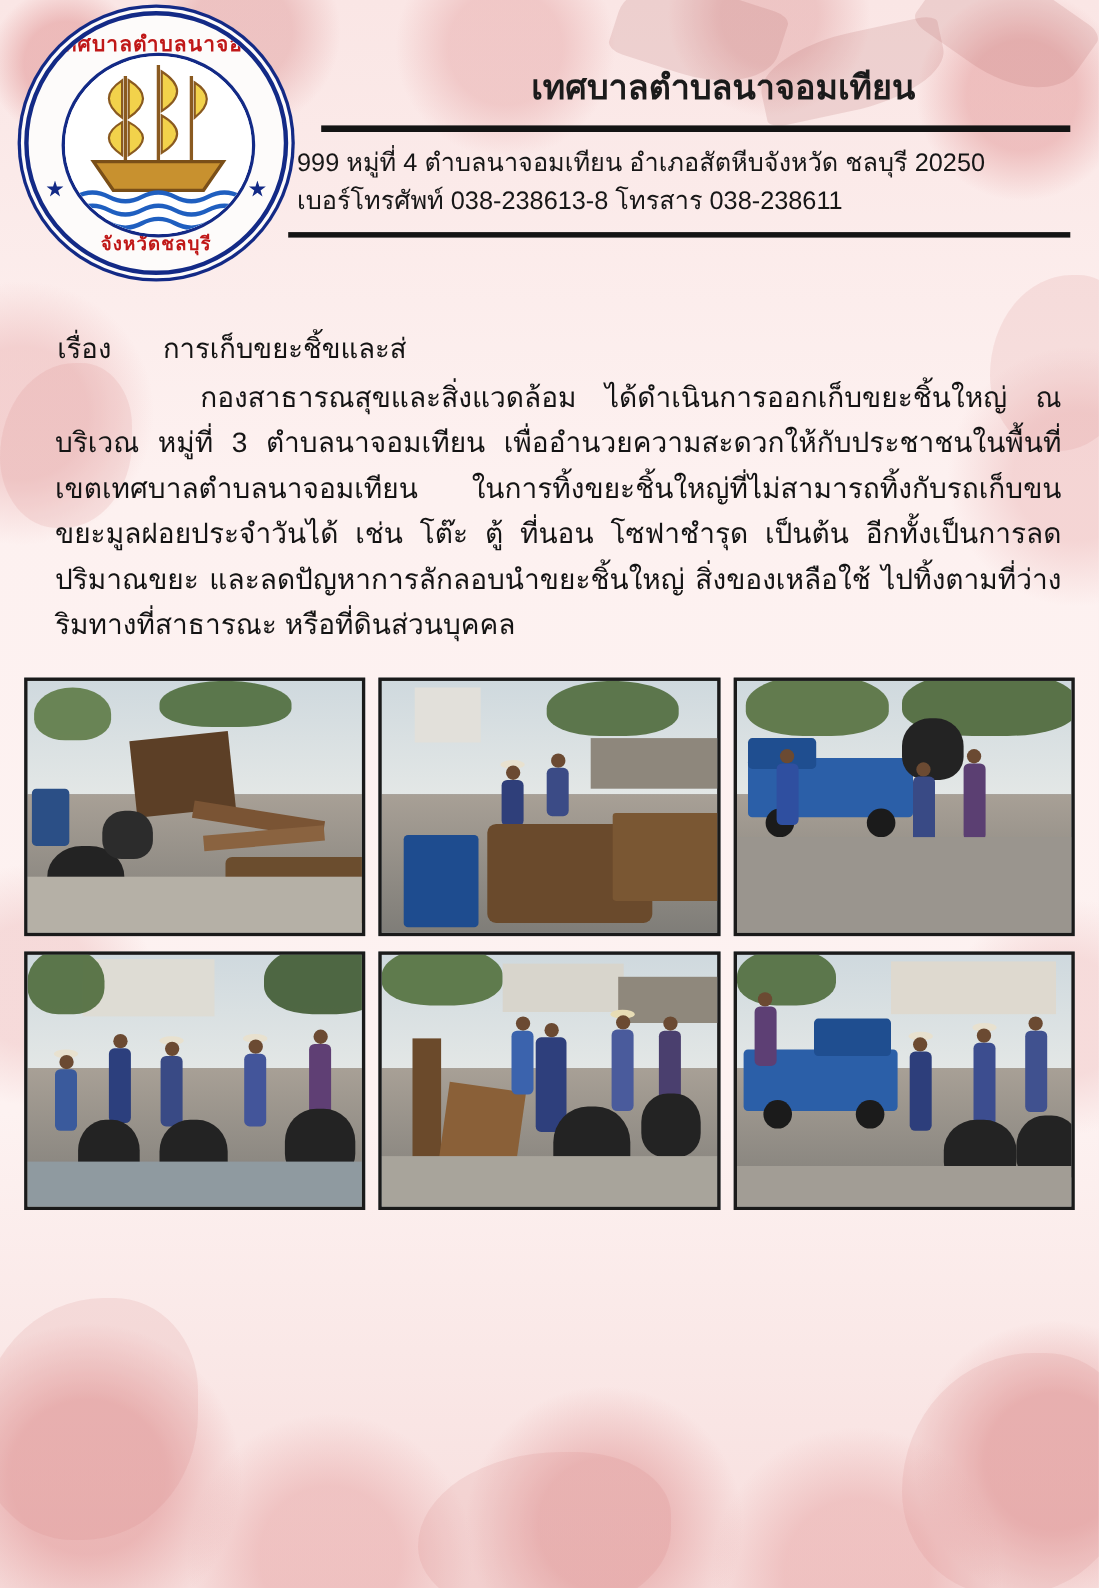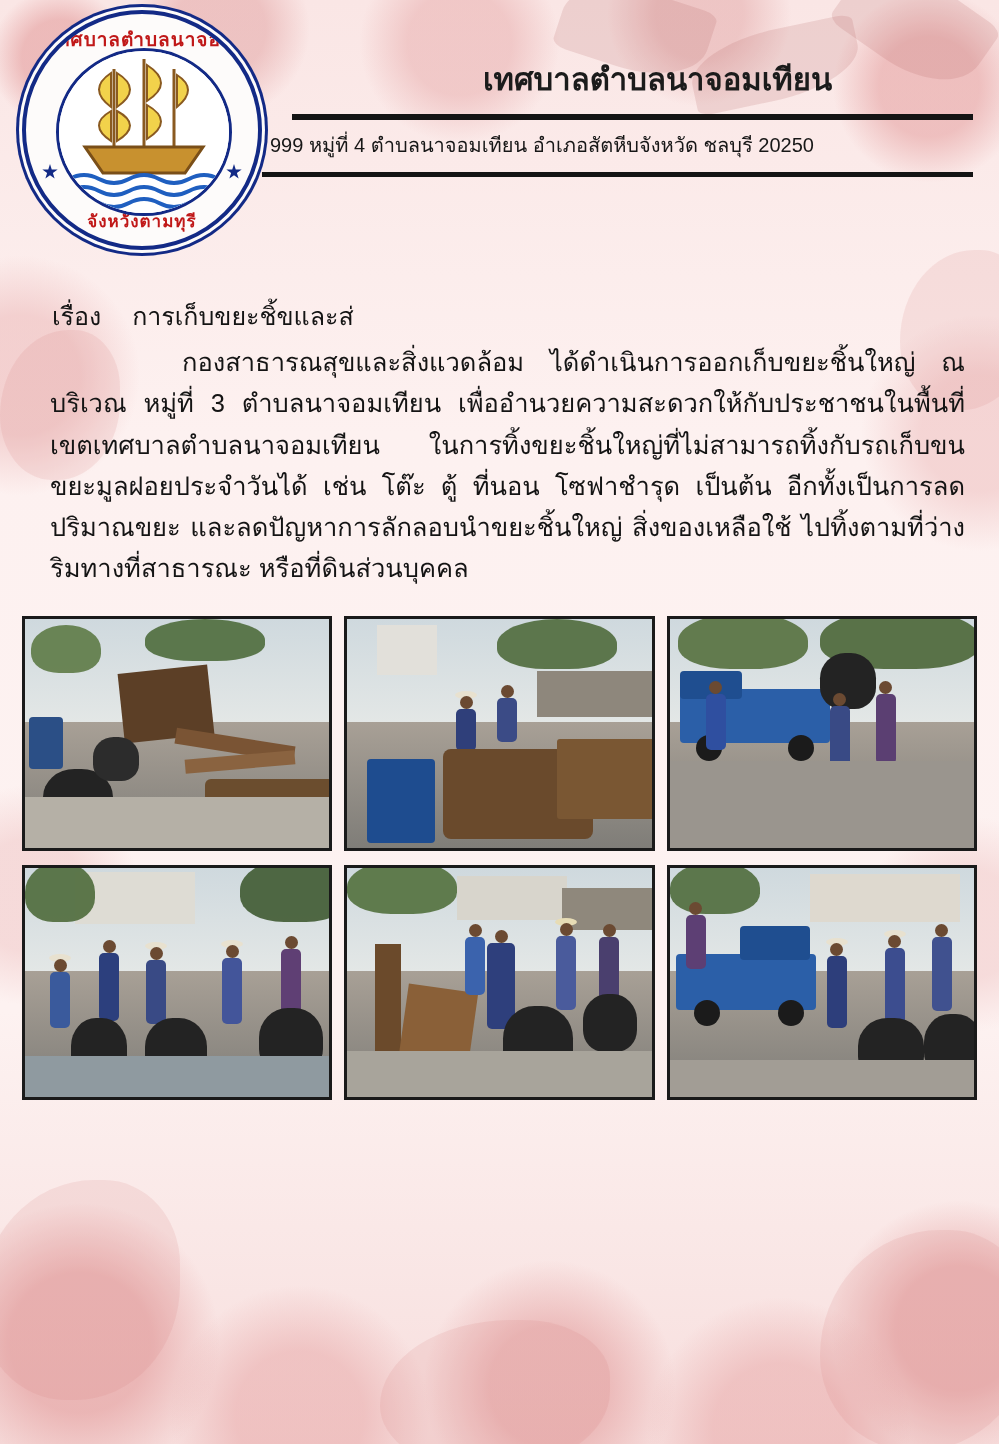--- a/index.html
+++ b/index.html
@@ -76,26 +76,26 @@
   .logo .star { position:absolute; width:16px; height:16px; background:#132a86;
     clip-path:polygon(50% 0,61% 35%,98% 35%,68% 57%,79% 91%,50% 70%,21% 91%,32% 57%,2% 35%,39% 35%); }
 
   .head-right { position:absolute; left:262px; top:14px; right:26px; }
   .org-title {
     text-align:center; font-size:31px; color:#1b1b1b; font-weight:bold;
     padding:40px 0 6px 80px;
   }
   .rule { height:6px; background:#141414; margin:4px 0 10px 30px; }
   .rule.bottom { margin:12px 0 0 0; height:5px; }
-  .addr { font-size:20px; color:#171717; line-height:1.5; padding-left:8px; }
+  .addr { font-size:23px; color:#171717; line-height:1.5; padding-left:8px; }
 
   
   .date { text-align:right; font-size:25px; padding:22px 42px 0 0; color:#141414; }
   .subject { font-size:25px; padding:26px 0 0 52px; color:#141414; }
-  .subject .label { margin-right:24px; }
+  .subject .label { margin-right:40px; }
   .para {
     font-size:25.5px; line-height:1.62; color:#141414;
     padding:6px 34px 0 50px; text-align:justify;
   }
   .para .indent { display:inline-block; width:132px; }
 
   
   .photos {
     margin:26px 22px 0 22px;
     display:grid;
@@ -141,21 +141,21 @@
 <div class="petal" style="left:-20px;top:1180px;width:200px;height:220px;"></div>
 <div class="petal" style="left:820px;top:1230px;width:210px;height:220px;"></div>
 <div class="petal" style="left:380px;top:1320px;width:230px;height:150px;"></div>
 
 <div class="page">
 
   <div class="header">
 
     <div class="logo">
       <div class="ring-text-top">เทศบาลตำบลนาจอมเทียน</div>
-      <div class="ring-text-bottom">จังหวังตามทุรี</div>
+      <div class="ring-text-bottom">จังหวัดชลบุรี</div>
       <div class="star" style="left:16px; top:150px;"></div>
       <div class="star" style="right:16px; top:150px;"></div>
       <div class="inner">
         <svg width="170" height="162" viewBox="0 0 170 162">
           <rect x="0" y="0" width="170" height="162" fill="#ffffff"></rect>
 
           <line x1="55" y1="18" x2="55" y2="95" stroke="#8a5a20" stroke-width="3"></line>
           <line x1="85" y1="8" x2="85" y2="95" stroke="#8a5a20" stroke-width="3"></line>
           <line x1="115" y1="18" x2="115" y2="95" stroke="#8a5a20" stroke-width="3"></line>
 
@@ -173,20 +173,21 @@
           <path d="M10 140 q15 -8 30 0 t30 0 t30 0 t30 0 t30 0" fill="none" stroke="#1f5fc0" stroke-width="4"></path>
           <path d="M10 152 q15 -8 30 0 t30 0 t30 0 t30 0 t30 0" fill="none" stroke="#1f5fc0" stroke-width="4"></path>
         </svg>
       </div>
     </div>
 
     <div class="head-right">
       <div class="org-title">เทศบาลตำบลนาจอมเทียน</div>
       <div class="rule"></div>
       <div class="addr">999 หมู่ที่ 4 ตำบลนาจอมเทียน อำเภอสัตหีบจังหวัด ชลบุรี 20250</div>
+      <div class="addr">เบอร์โทรศัพท์ 038-238613-8 โทรสาร 038-238611</div>
       <div class="rule bottom"></div>
     </div>
   </div>
 
 
   <div class="subject">
     <span class="label">เรื่อง</span>
     <span>การเก็บขยะชิ้ขและส่</span>
   </div>
 

